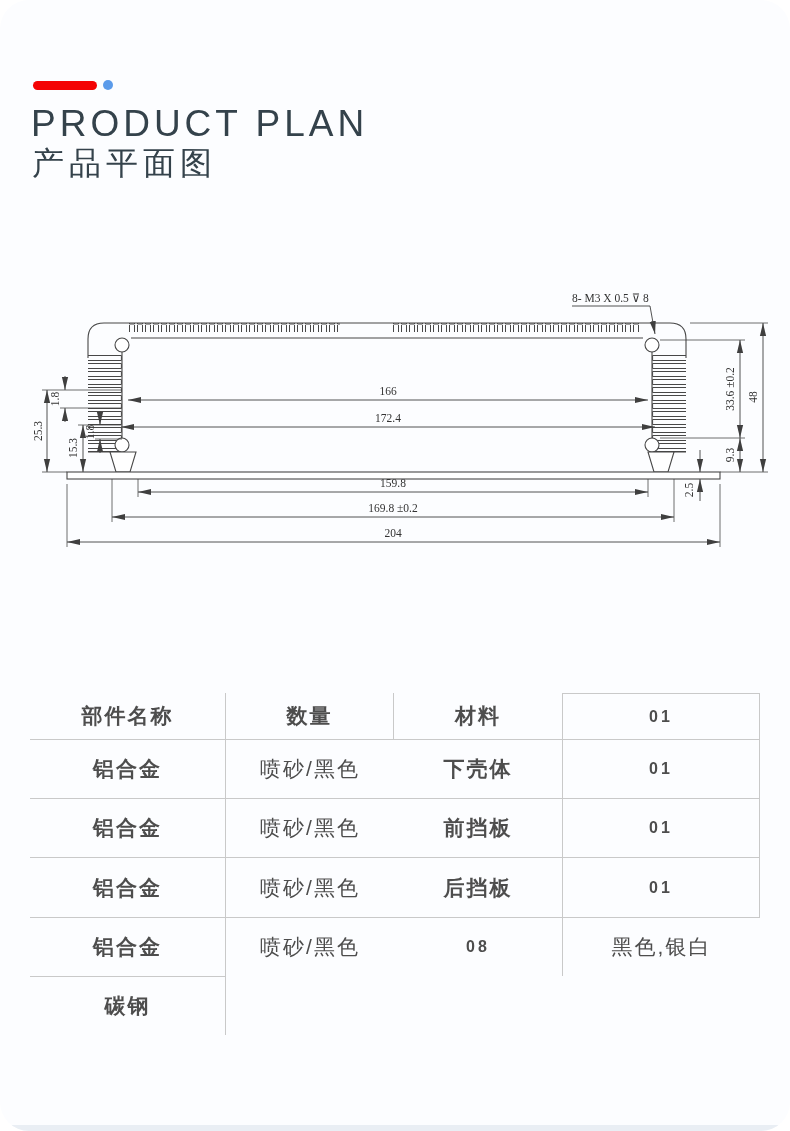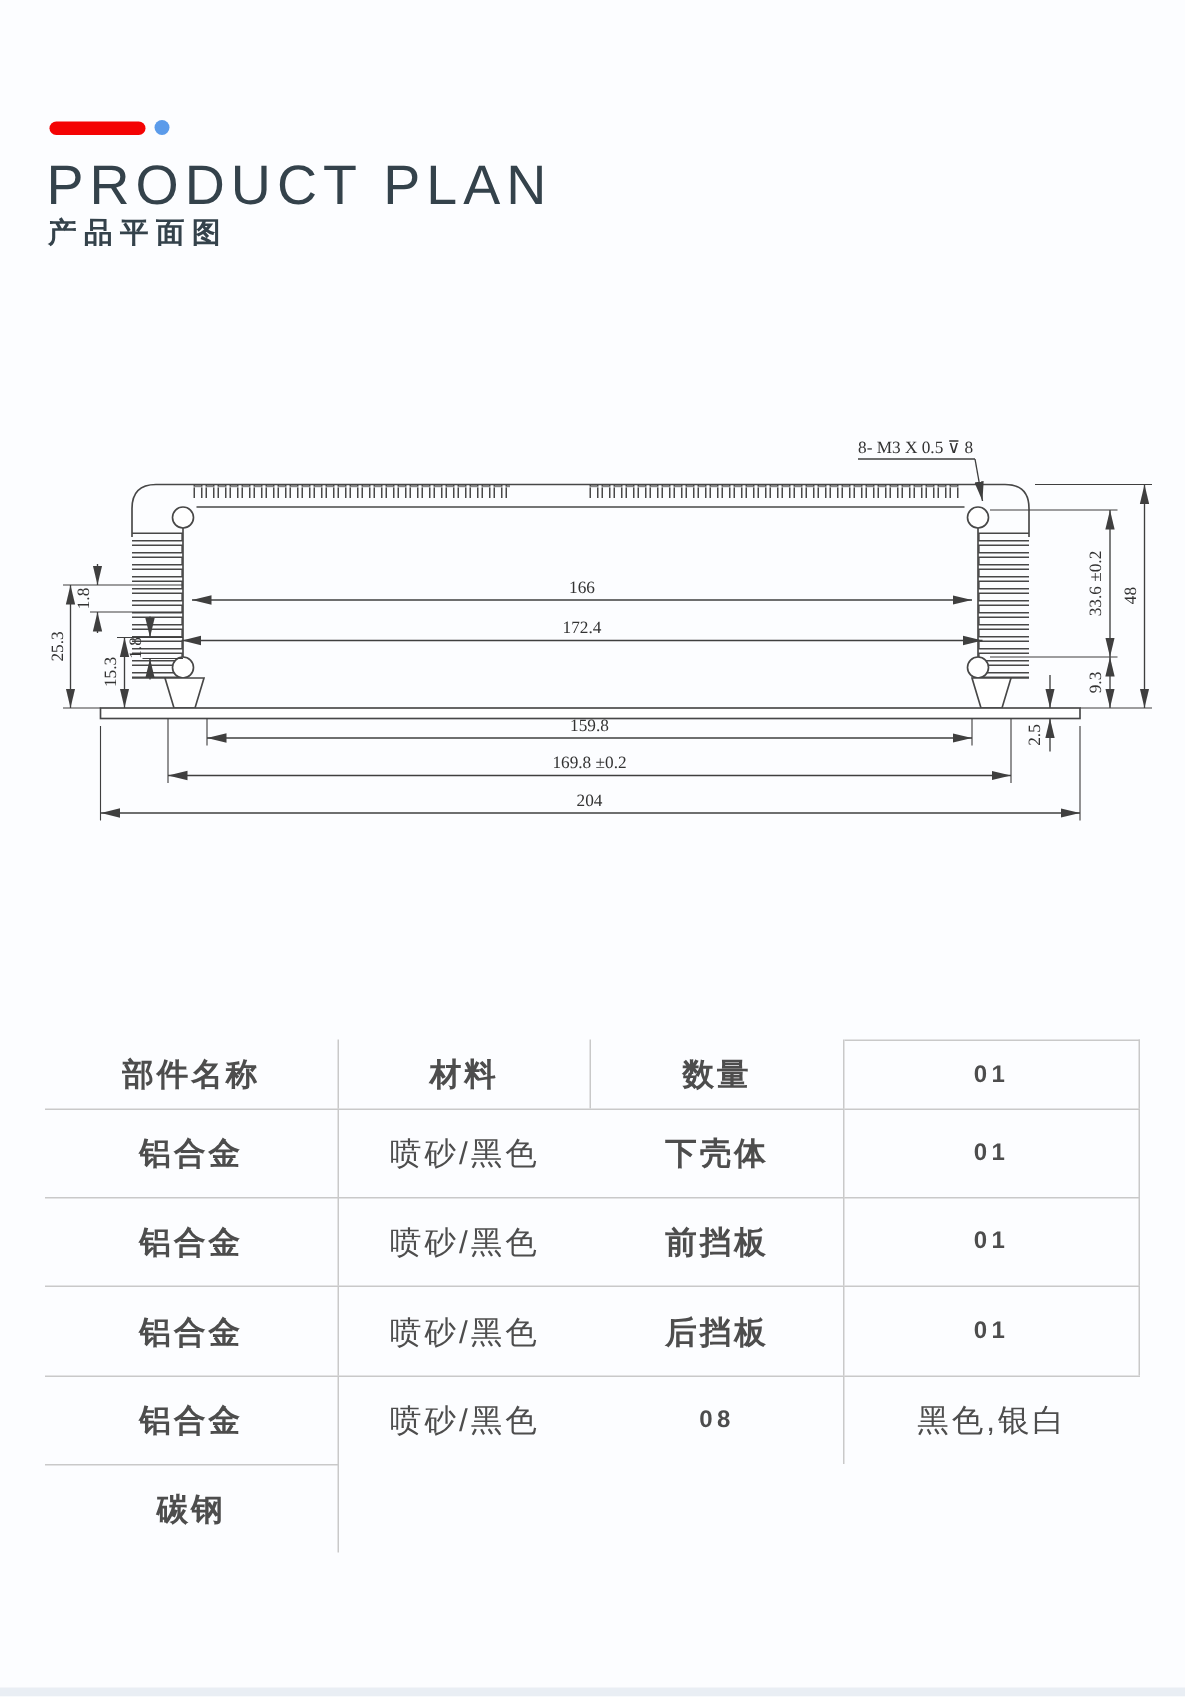--- a/index.html
+++ b/index.html
@@ -1,23 +1,23 @@
 <!DOCTYPE html>
 <html><head>
 <meta charset="utf-8">
 <style>
   html,body{margin:0;padding:0;}
   .page{position:relative;width:790px;height:1131px;background:#fcfdff;overflow:hidden;
-        font-family:"Liberation Sans",sans-serif;}
+        font-family:"Liberation Sans",sans-serif;border-radius:29px;}
   
   .accent-bar{position:absolute;left:33px;top:81px;width:64px;height:9px;border-radius:5px;}
   .accent-dot{position:absolute;left:103px;top:80px;width:10px;height:10px;border-radius:50%;}
   .title{position:absolute;left:31px;top:103px;font-size:37px;font-weight:400;
          letter-spacing:4px;color:#34424b;white-space:nowrap;}
-  .subtitle{position:absolute;left:32px;top:142px;font-size:19px;font-weight:700;
+  .subtitle{position:absolute;left:32px;top:142px;font-size:32px;font-weight:400;
             letter-spacing:5px;color:#34424b;white-space:nowrap;}
   
   .drawing{position:absolute;left:0;top:280px;width:790px;height:310px;}
   .profile{fill:none;stroke:#474747;stroke-width:1.1;}
   .pfill{fill:#ffffff;stroke:#474747;stroke-width:1.1;}
   .dim{stroke:#3f3f3f;stroke-width:0.9;fill:none;}
   .ext{stroke:#3f3f3f;stroke-width:0.75;fill:none;}
   .dt{font-family:"Liberation Serif",serif;font-size:11.5px;fill:#333;}
   .dtm{text-anchor:middle;}
   
@@ -132,22 +132,22 @@
       <text class="dt dtm" x="94" y="152" transform="rotate(-90 94 152)">1.8</text>
       <text class="dt dtm" x="734" y="109" transform="rotate(-90 734 109)">33.6 ±0.2</text>
       <text class="dt dtm" x="734" y="175" transform="rotate(-90 734 175)">9.3</text>
       <text class="dt dtm" x="757" y="117" transform="rotate(-90 757 117)">48</text>
       <text class="dt dtm" x="693" y="210" transform="rotate(-90 693 210)">2.5</text>
     </g>
   </svg>
 
   <div class="ptable">
     <div class="cell vline">部件名称</div>
+    <div class="cell vline">数量</div>
     <div class="cell vline">材料</div>
-    <div class="cell vline">数量</div>
 
     <div class="cell vline hline num">01</div>
     <div class="cell vline hline">铝合金</div>
     <div class="cell hline">喷砂/黑色</div>
 
     <div class="cell vline hline">下壳体</div>
     <div class="cell vline hline num">01</div>
     <div class="cell vline hline">铝合金</div>
     <div class="cell hline">喷砂/黑色</div>
 

